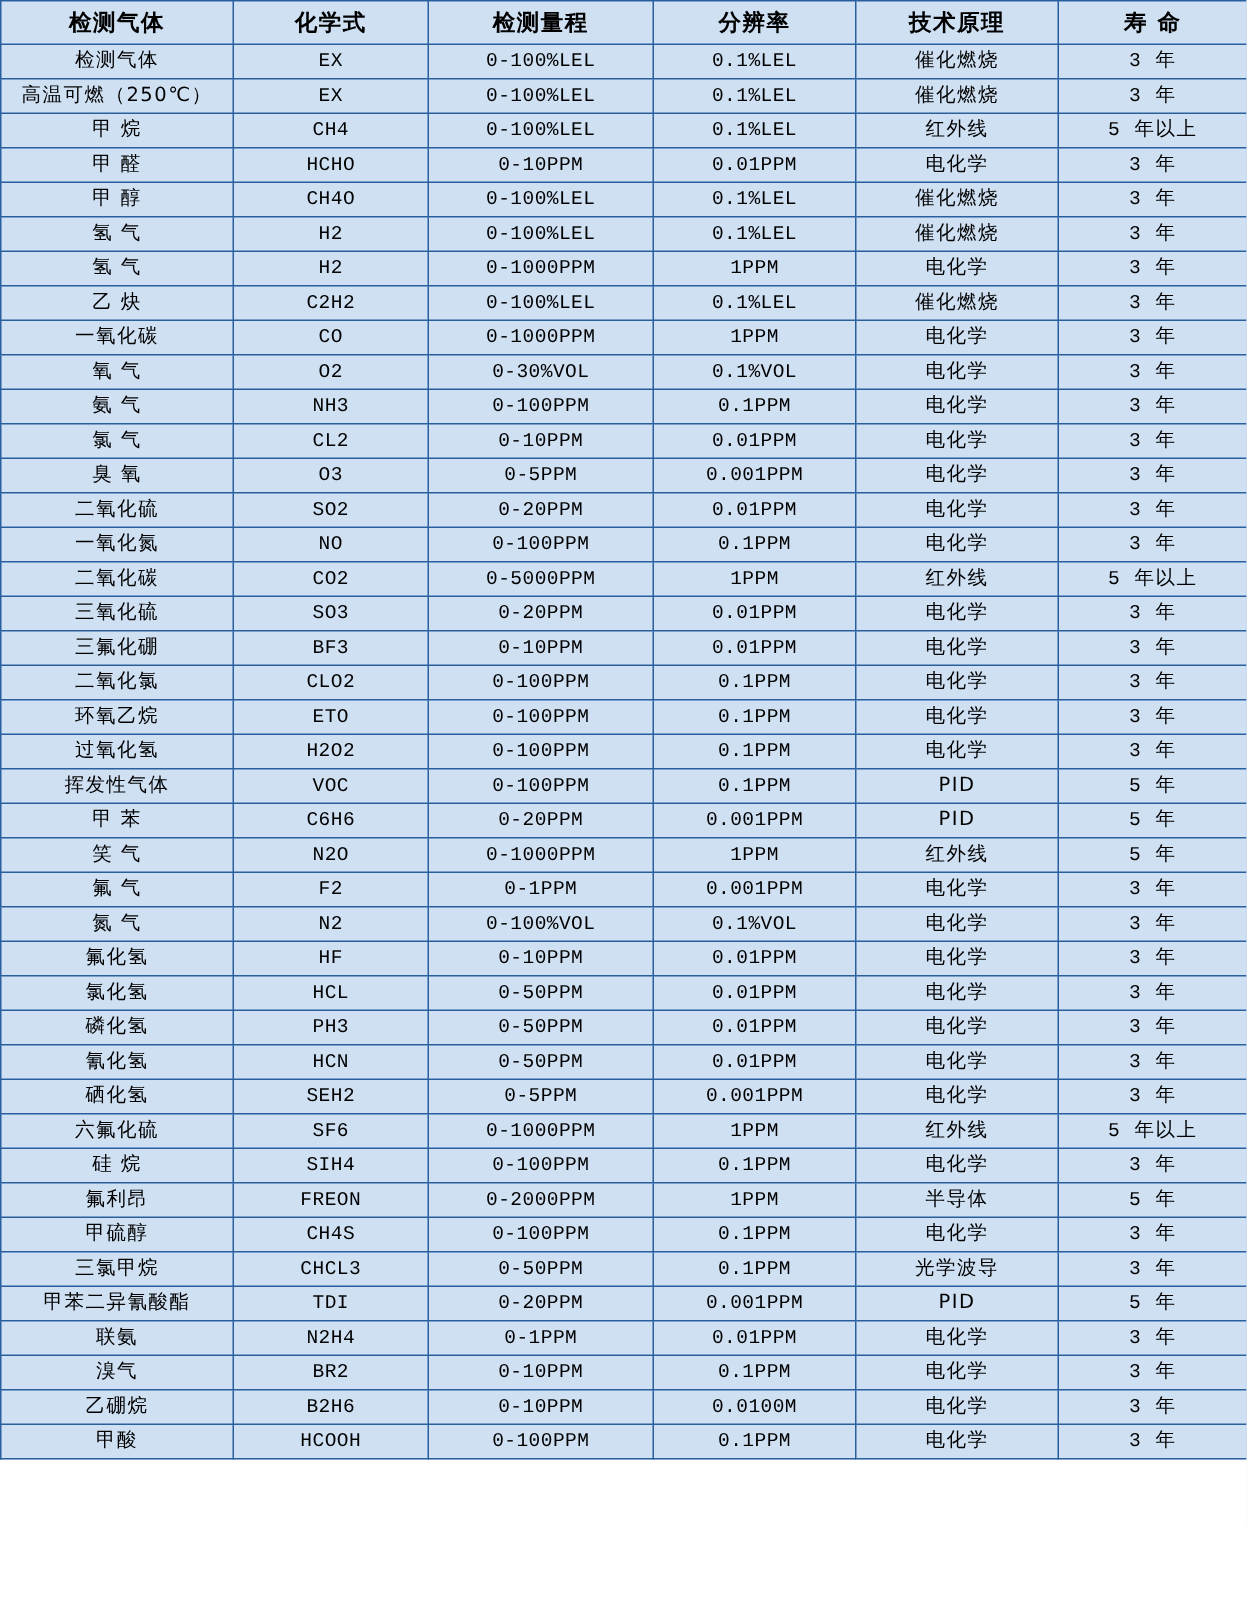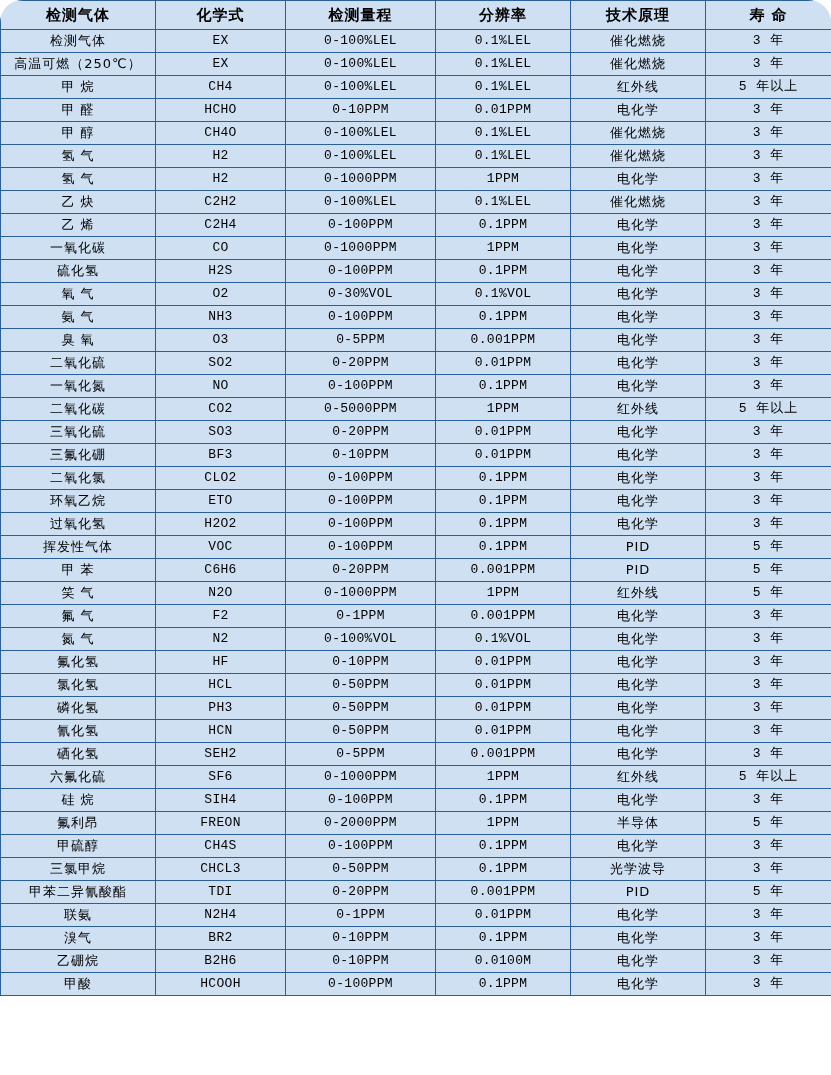--- a/index.html
+++ b/index.html
@@ -9,21 +9,20 @@
   }
   body {
     font-family: "Liberation Sans", sans-serif;
   }
   .sheet {
     width: 831px;
     height: 1075px;
     box-sizing: border-box;
     background: #ffffff;
     overflow: hidden;
-    border-radius: 23px;
   }
   table.gas-table {
     width: 831px;
     border-collapse: collapse;
     table-layout: fixed;
     background: #cfe0f3;
   }
   table.gas-table col.c0 { width: 155px; }
   table.gas-table col.c1 { width: 130px; }
   table.gas-table col.c2 { width: 150px; }
@@ -148,56 +147,48 @@
         </tr>
         <tr>
           <td class="cn">乙 炔</td>
           <td class="mono">C2H2</td>
           <td class="mono">0-100%LEL</td>
           <td class="mono">0.1%LEL</td>
           <td class="cn">催化燃烧</td>
           <td class="life">3 年</td>
         </tr>
         <tr>
-          <td class="cn">乙 烯</td>
-          <td class="mono">C2H4</td>
-          <td class="mono">0-100PPM</td>
-          <td class="mono">0.1PPM</td>
-          <td class="cn">电化学</td>
-          <td class="life">3 年</td>
-        </tr>
-        <tr>
           <td class="cn">一氧化碳</td>
           <td class="mono">CO</td>
           <td class="mono">0-1000PPM</td>
           <td class="mono">1PPM</td>
-          <td class="cn">电化学</td>
-          <td class="life">3 年</td>
-        </tr>
-        <tr>
-          <td class="cn">硫化氢</td>
-          <td class="mono">H2S</td>
-          <td class="mono">0-100PPM</td>
-          <td class="mono">0.1PPM</td>
           <td class="cn">电化学</td>
           <td class="life">3 年</td>
         </tr>
         <tr>
           <td class="cn">氧 气</td>
           <td class="mono">O2</td>
           <td class="mono">0-30%VOL</td>
           <td class="mono">0.1%VOL</td>
           <td class="cn">电化学</td>
           <td class="life">3 年</td>
         </tr>
         <tr>
           <td class="cn">氨 气</td>
           <td class="mono">NH3</td>
           <td class="mono">0-100PPM</td>
           <td class="mono">0.1PPM</td>
+          <td class="cn">电化学</td>
+          <td class="life">3 年</td>
+        </tr>
+        <tr>
+          <td class="cn">氯 气</td>
+          <td class="mono">CL2</td>
+          <td class="mono">0-10PPM</td>
+          <td class="mono">0.01PPM</td>
           <td class="cn">电化学</td>
           <td class="life">3 年</td>
         </tr>
         <tr>
           <td class="cn">臭 氧</td>
           <td class="mono">O3</td>
           <td class="mono">0-5PPM</td>
           <td class="mono">0.001PPM</td>
           <td class="cn">电化学</td>
           <td class="life">3 年</td>

